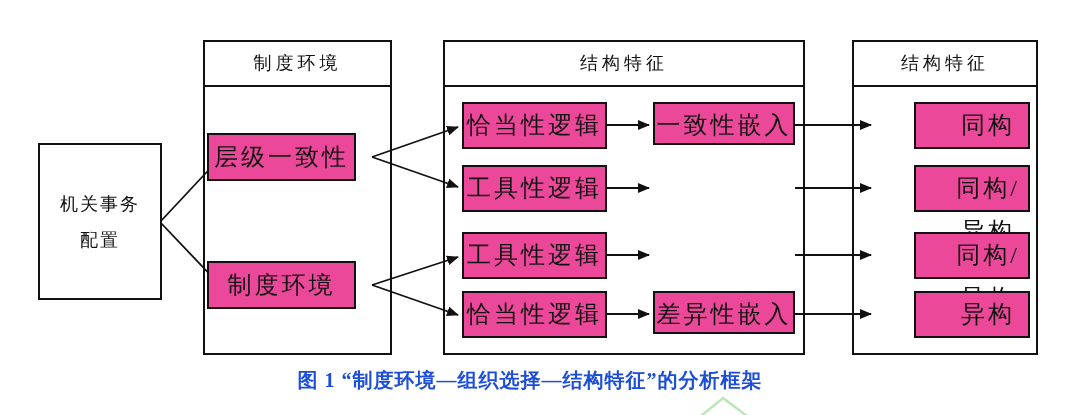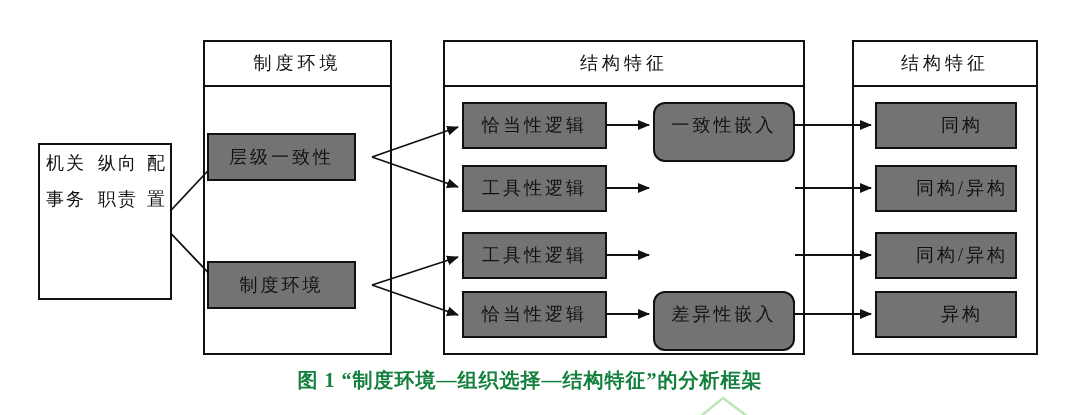--- a/index.html
+++ b/index.html
@@ -18,25 +18,25 @@
   }
   .arrow-layer {
     position: absolute;
     left: 0; top: 0;
     width: 1080px; height: 415px;
     z-index: 1;
   }
   .box {
     position: absolute;
     border: 2px solid #111111;
-    background: #737373;
+    background: #ec4899;
     box-sizing: border-box;
     z-index: 2;
     text-align: center;
-    font-size: 18px;
+    font-size: 24px;
     letter-spacing: 3px;
   }
   .container-col {
     position: absolute;
     border: 2px solid #111111;
     box-sizing: border-box;
     background: transparent;
     z-index: 0;
   }
   .container-header {
@@ -45,50 +45,51 @@
     height: 43px;
     border-bottom: 2px solid #111111;
     line-height: 43px;
     text-align: center;
     font-size: 18px;
     letter-spacing: 4px;
   }
   .src-box {
     position: absolute;
     left: 38px; top: 143px;
-    width: 134px; height: 157px;
+    width: 124px; height: 157px;
     border: 2px solid #111111;
     background: #ffffff;
     box-sizing: border-box;
     z-index: 2;
     display: flex;
+    flex-direction: column;
     justify-content: center;
     text-align: center;
     font-size: 18px;
     letter-spacing: 2px;
   }
   .src-box span { display: block; line-height: 36px; }
   .lv-box   { left: 207px; width: 149px; height: 48px; line-height: 44px; }
   .logic-box  { left: 462px; width: 145px; height: 47px; line-height: 43px; }
-  .result-box { left: 653px; width: 142px; height: 60px; line-height: 43px; border-radius: 12px; }
-  .struct-box { left: 875px; width: 142px; height: 47px; line-height: 43px; padding-left: 32px; }
+  .result-box { left: 653px; width: 142px; height: 43px; line-height: 43px; }
+  .struct-box { left: 914px; width: 116px; height: 47px; line-height: 43px; padding-left: 32px; }
   .row-1 { top: 102px; }
   .row-2 { top: 165px; }
   .row-3 { top: 232px; }
   .row-4 { top: 291px; }
   .caption {
     position: absolute;
     left: 0; top: 367px;
     width: 1060px;
     text-align: center;
     font-size: 20px;
     font-weight: bold;
     letter-spacing: 1px;
     z-index: 2;
-    color: #15803d;
+    color: #1d4ed8;
   }
 </style>
 </head>
 <body>
 
 <div class="stage">
 
   <svg class="arrow-layer" viewBox="0 0 1080 415" xmlns="http://www.w3.org/2000/svg">
     <defs>
       <marker id="ah" markerUnits="userSpaceOnUse" markerWidth="12" markerHeight="10" refX="11" refY="5" orient="auto">
@@ -113,21 +114,20 @@
     <line x1="795" y1="125" x2="871" y2="125" stroke="#111111" stroke-width="1.8" marker-end="url(#ah)"></line>
     <line x1="795" y1="188" x2="871" y2="188" stroke="#111111" stroke-width="1.8" marker-end="url(#ah)"></line>
     <line x1="795" y1="255" x2="871" y2="255" stroke="#111111" stroke-width="1.8" marker-end="url(#ah)"></line>
     <line x1="795" y1="314" x2="871" y2="314" stroke="#111111" stroke-width="1.8" marker-end="url(#ah)"></line>
 
     <polyline points="701,416 723,398 747,416" fill="none" stroke="#b9e6b3" stroke-width="2.4"></polyline>
   </svg>
 
   <div class="src-box">
     <span>机关事务</span>
-    <span>纵向职责</span>
     <span>配置</span>
   </div>
 
   <div class="container-col" style="left:203px; top:40px; width:189px; height:315px;">
     <div class="container-header">制度环境</div>
   </div>
   <div class="box lv-box" style="top:133px;">层级一致性</div>
   <div class="box lv-box" style="top:261px;">制度环境</div>
 
   <div class="container-col" style="left:443px; top:40px; width:362px; height:315px;">

